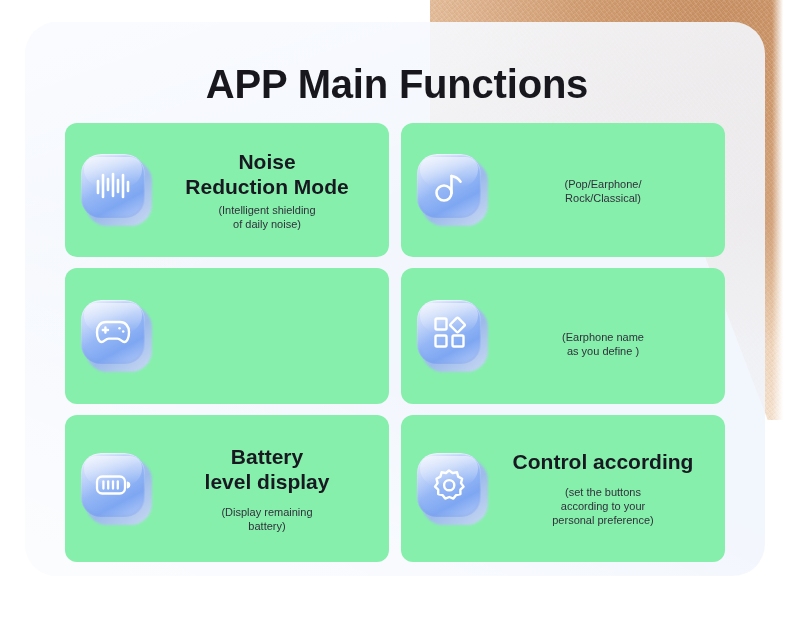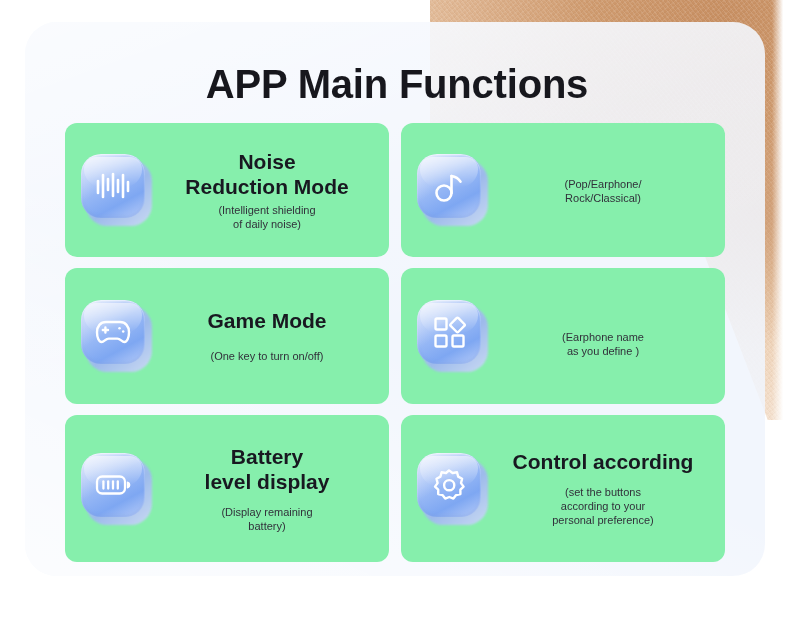--- a/index.html
+++ b/index.html
@@ -267,24 +267,20 @@
           <div class="tile-gloss"></div>
           <div class="tile-glyph">
             <svg width="38" height="28" viewBox="0 0 38 28" fill="none" stroke="#ffffff" stroke-width="2.4" stroke-linecap="round" stroke-linejoin="round">
               <path d="M12 4 H26 C31.5 4 35 8.2 35 14.2 C35 19.4 33.2 24 30.4 24 C27.8 24 26.4 20.6 23.4 20.6 H14.6 C11.6 20.6 10.2 24 7.6 24 C4.8 24 3 19.4 3 14.2 C3 8.2 6.5 4 12 4 Z"></path>
               <path d="M11.4 9.4 V14.6 M8.8 12 H14"></path>
               <circle cx="25.5" cy="10.2" r="1.25" fill="#ffffff" stroke="none"></circle>
               <circle cx="29.2" cy="13.6" r="1.25" fill="#ffffff" stroke="none"></circle>
             </svg>
           </div>
         </div>
-        <div class="card-text">
-          <div class="card-title">Game Mode</div>
-          <div class="card-sub">(One key to turn on/off)</div>
-        </div>
       </div>
 
       <div class="card r2 wide-sub">
         <div class="icon-tile">
           <div class="tile-shadow"></div>
           <div class="tile-body"></div>
           <div class="tile-gloss"></div>
           <div class="tile-glyph">
             <svg width="33" height="33" viewBox="0 0 33 33" fill="none" stroke="#ffffff" stroke-width="2.4" stroke-linejoin="round">
               <rect x="2.5" y="2.5" width="11" height="11" rx="1.4"></rect>

